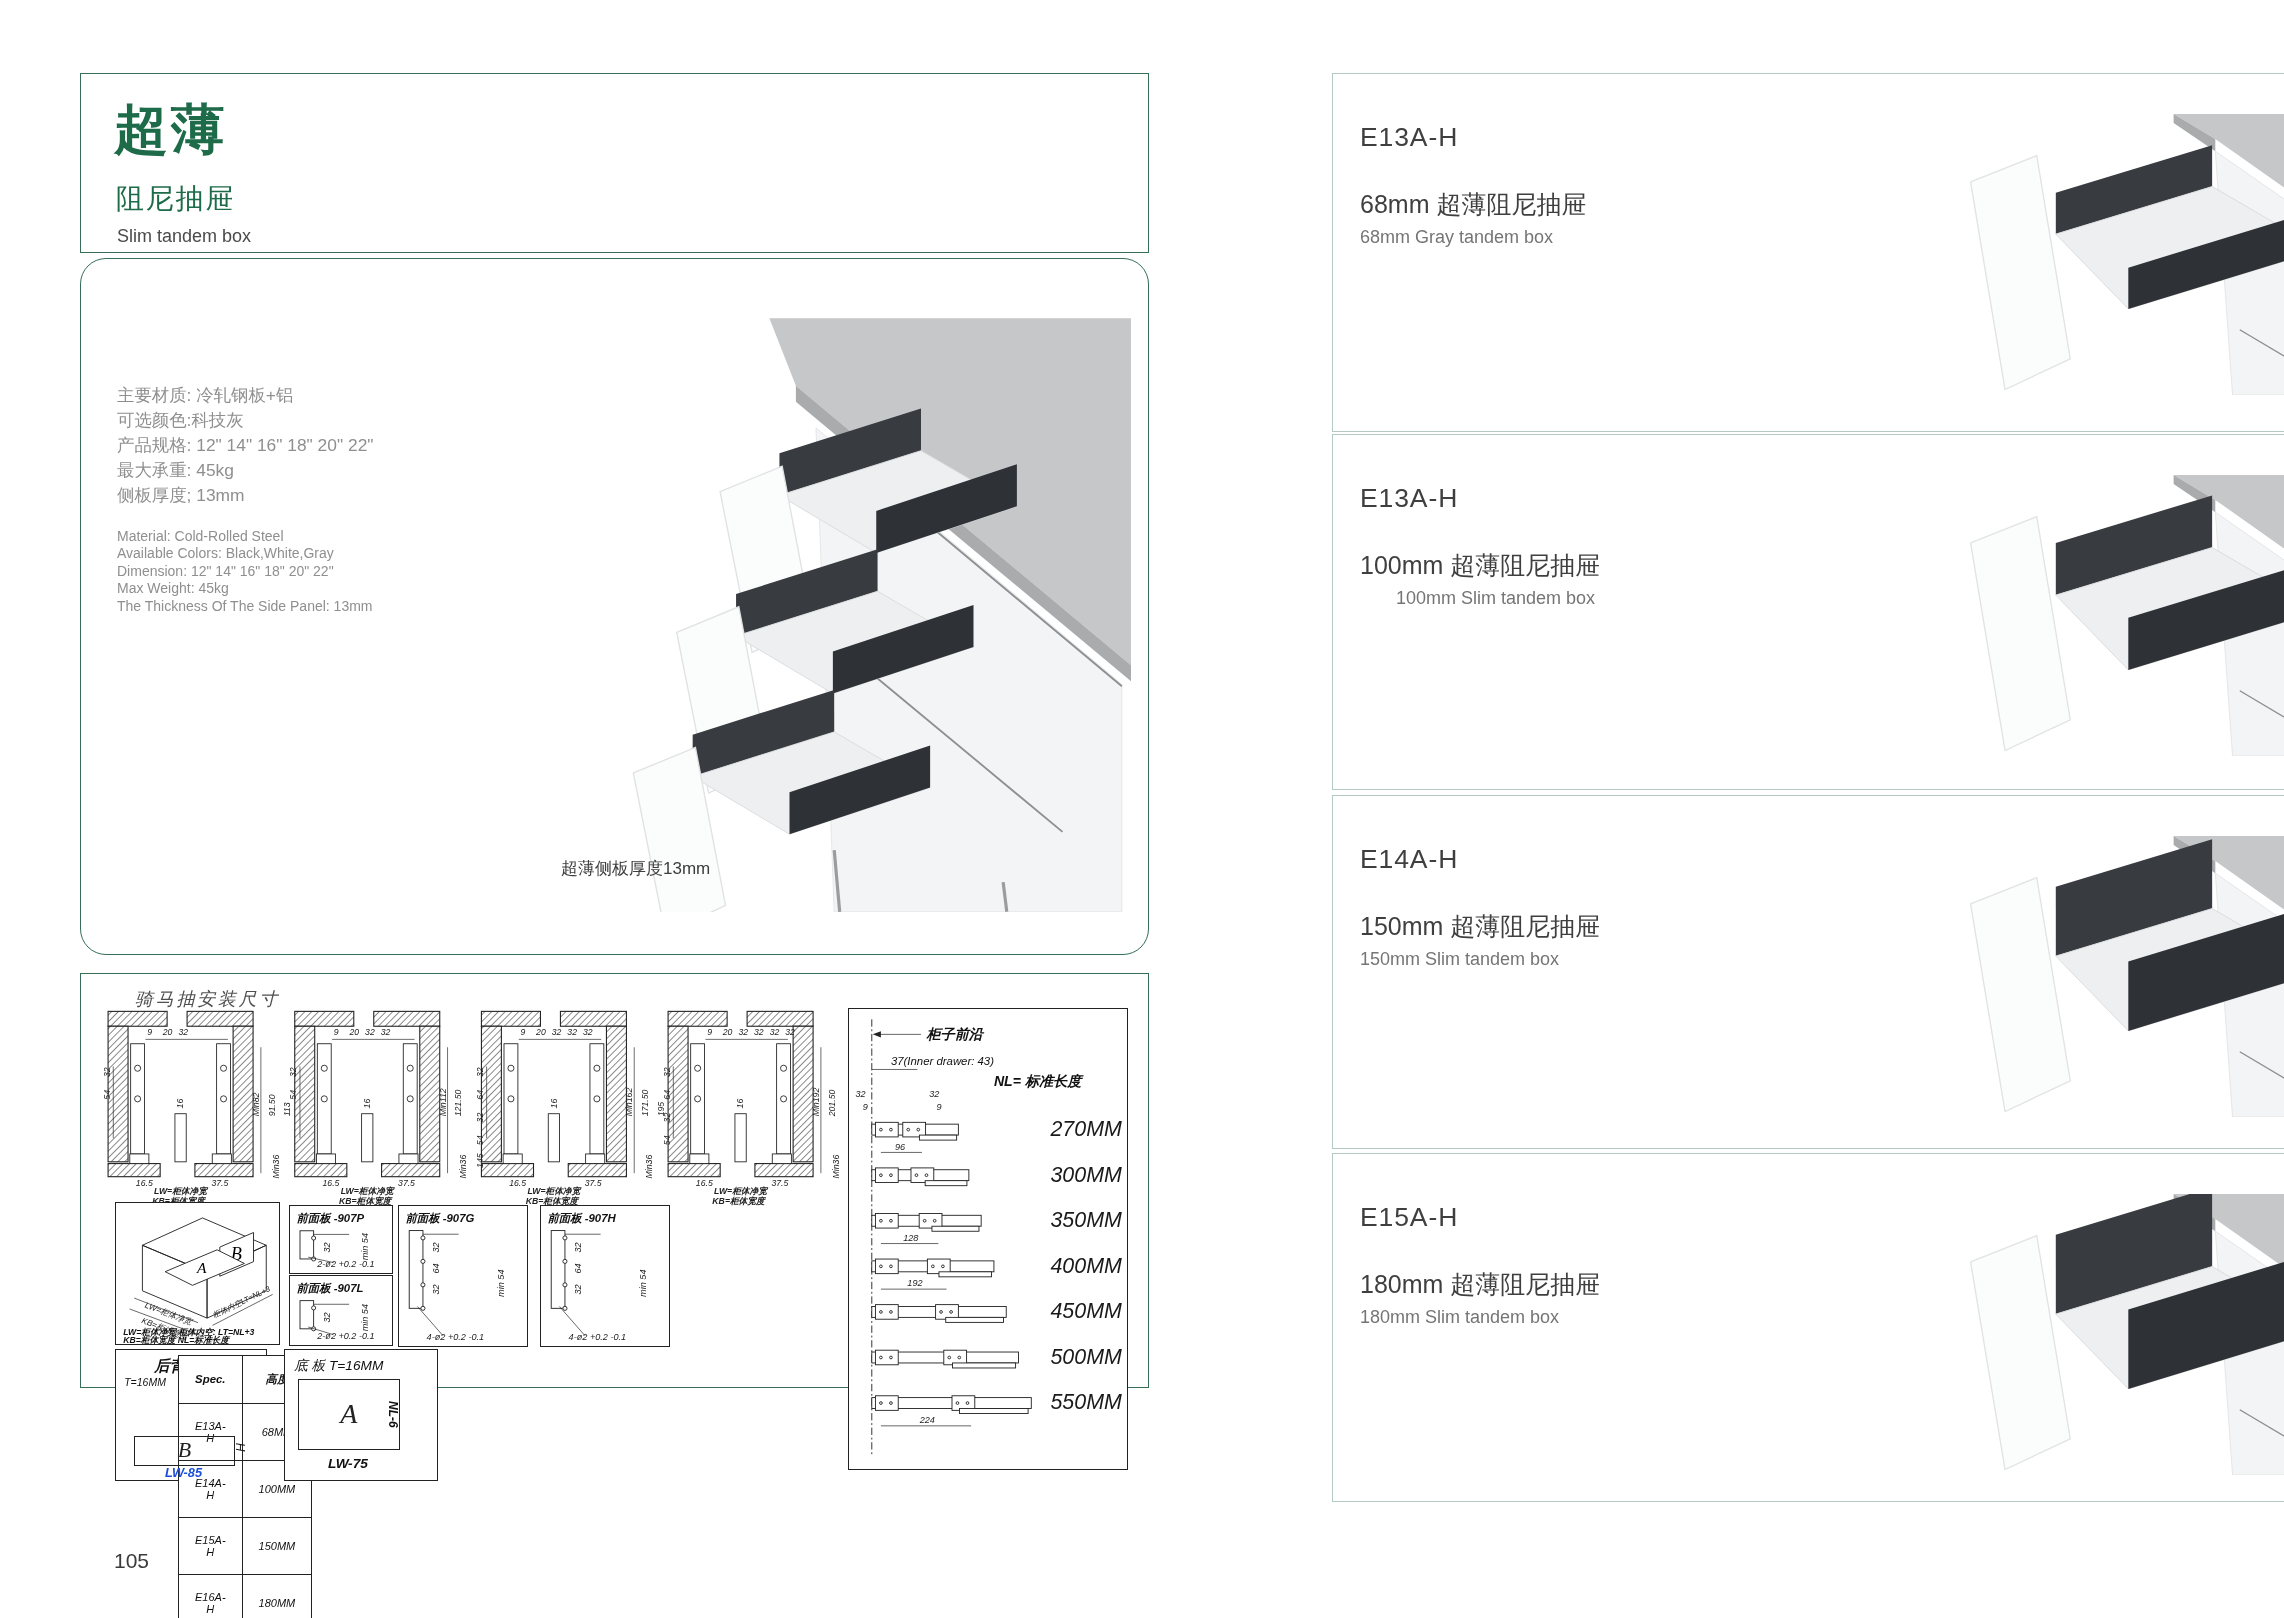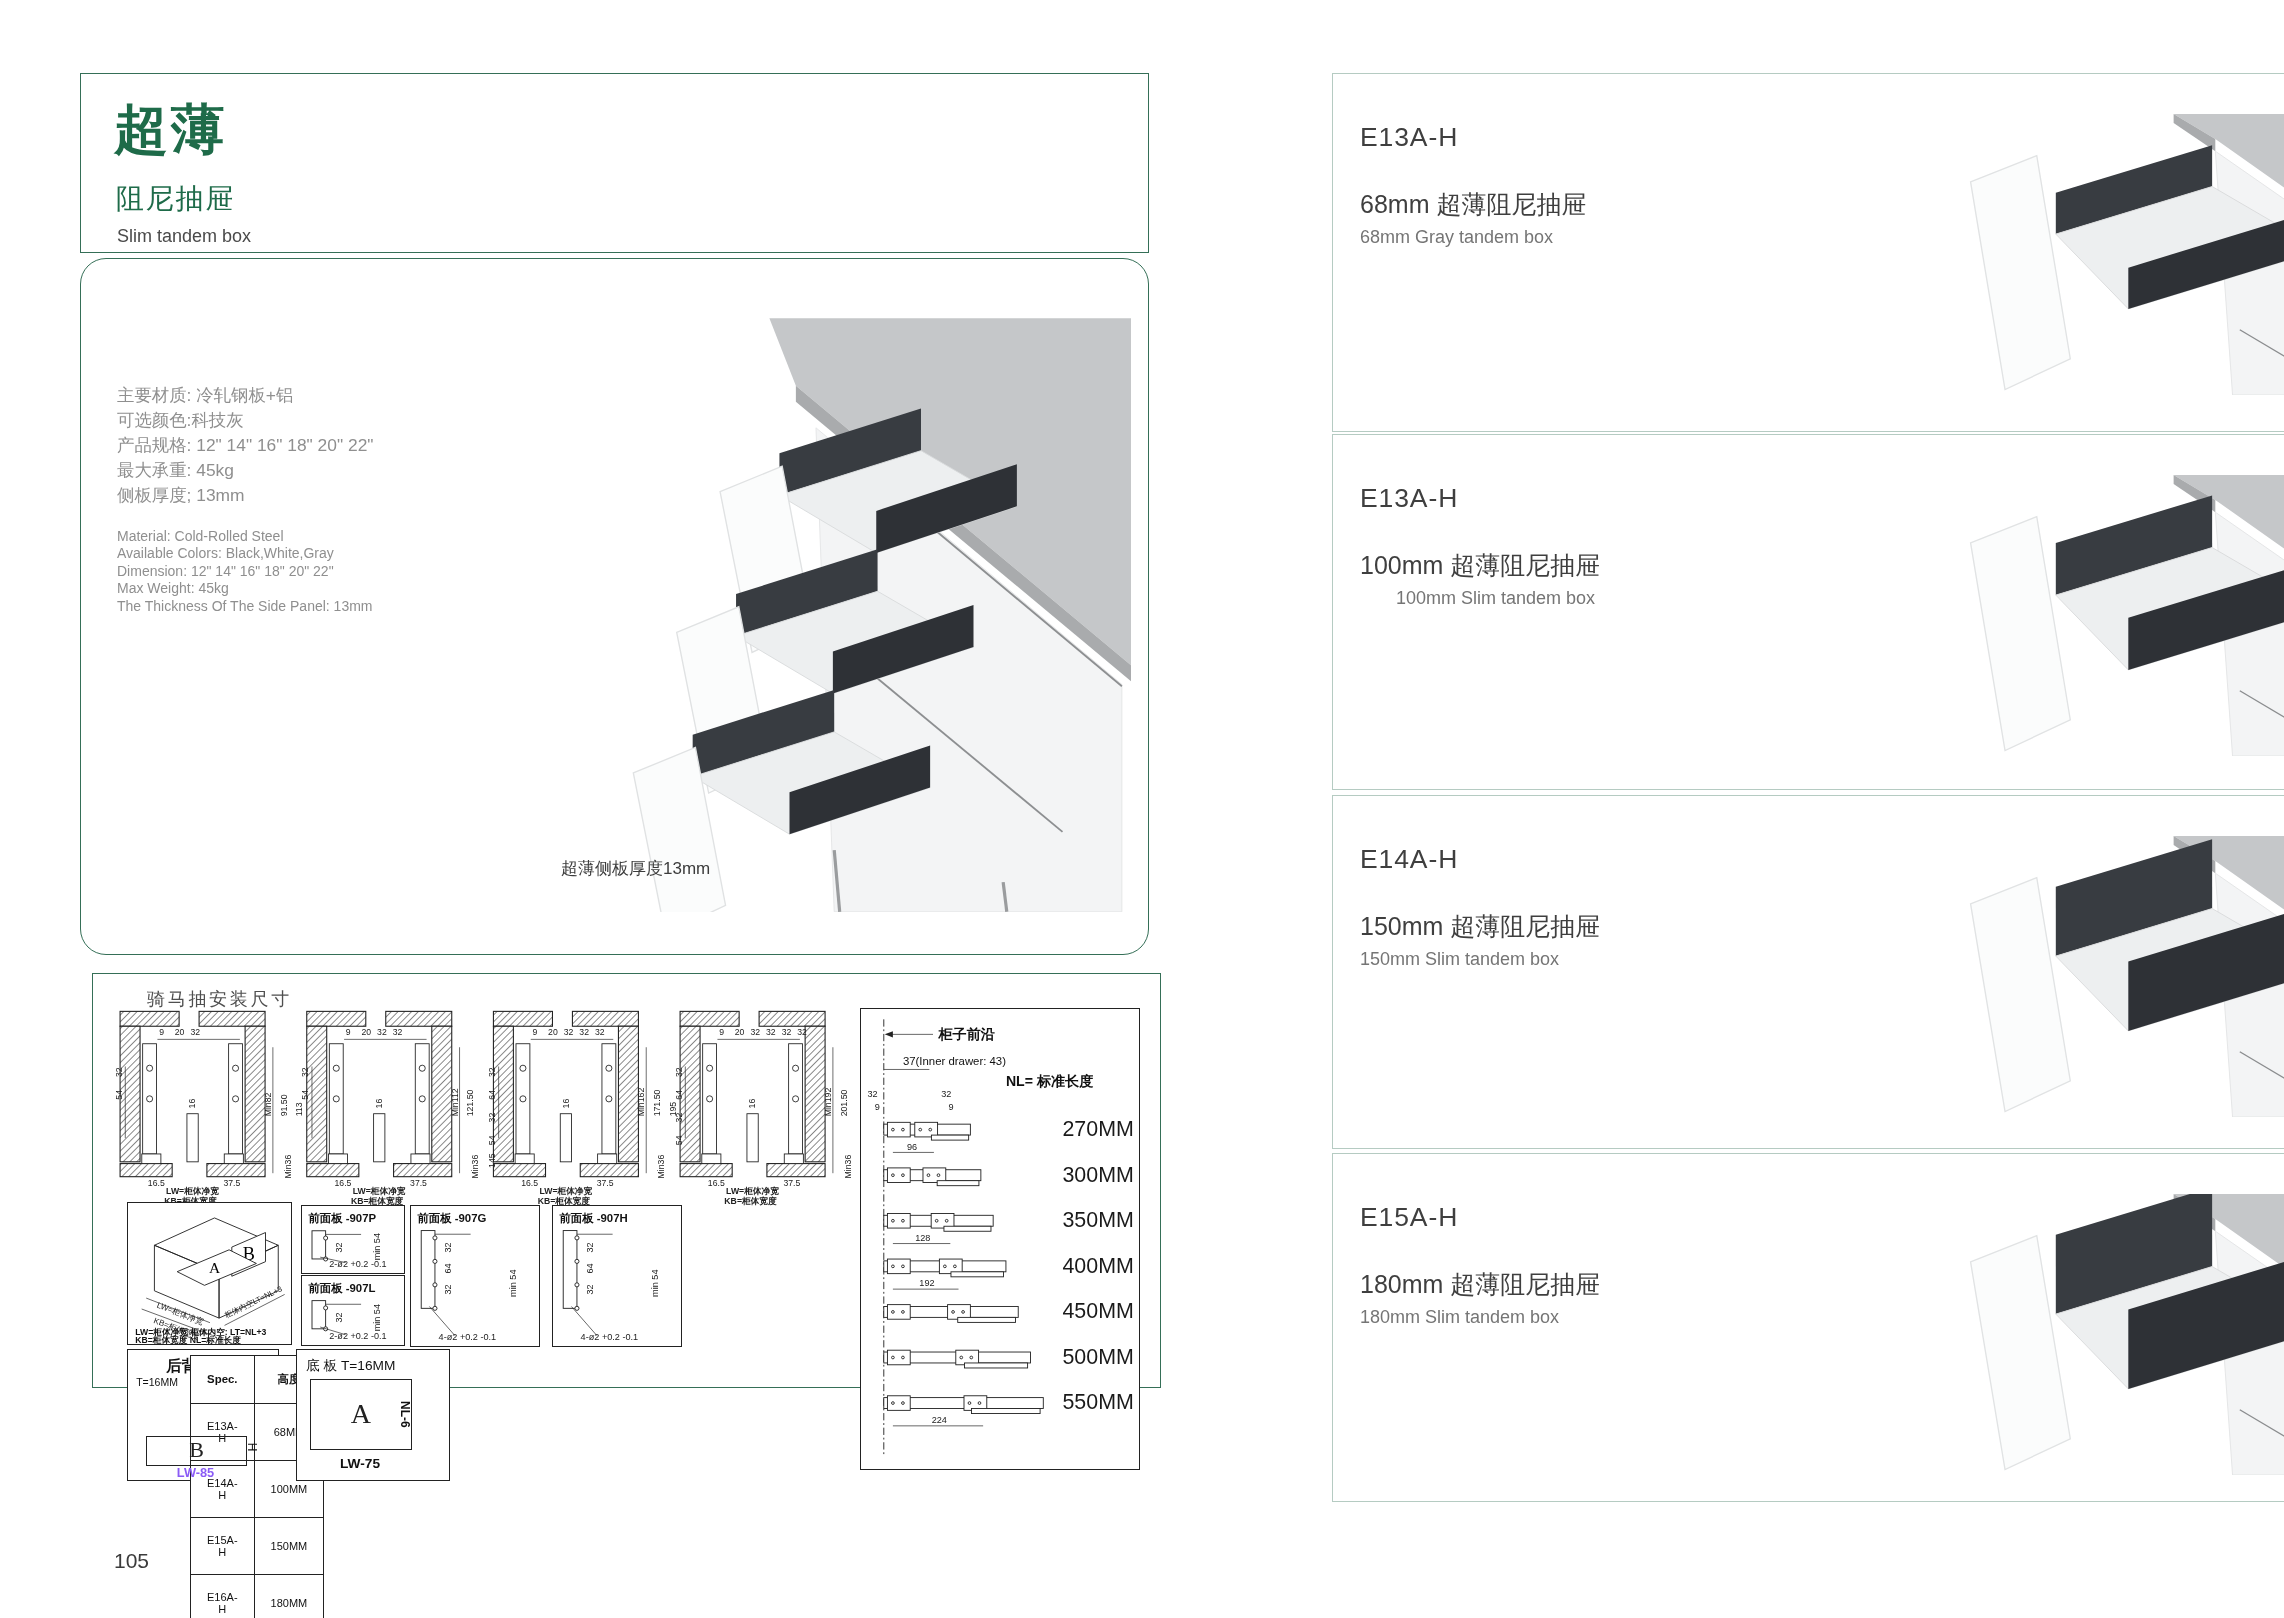--- a/index.html
+++ b/index.html
@@ -93,21 +93,21 @@
     <polygon points="330,1004 640,906 850,1028 542,1130" fill="#edeff0" stroke="#d9dbdc" stroke-width="2"></polygon>
     <polygon points="542,1038 850,936 850,1028 542,1130" fill="#2e3136"></polygon>
     <polygon points="200,996 336,940 402,1286 270,1348" fill="#fbfcfc" stroke="#e0e2e3" stroke-width="3"></polygon>
   <line x1="640" y1="1165" x2="652" y2="1300" stroke="#9a9c9e" stroke-width="7"></line>
   <line x1="1010" y1="1235" x2="1018" y2="1300" stroke="#9a9c9e" stroke-width="7"></line>
 </svg></div>
       <div class="abs photo-caption" style="left:19px;top:539px;">超薄侧板厚度13mm</div>
     </div>
   </div>
 
-  <div class="abs box-green" style="left:92px;top:973px;width:1069px;height:415px;">
+  <div class="abs box-green" style="left:80px;top:973px;width:1069px;height:415px;font-style:italic;">
     <div class="abs install-title" style="left:54px;top:12.8px;">骑马抽安装尺寸</div>
 
     <div class="abs" style="left:21px;top:33px;width:738px;height:199px;">
       <svg id="cs-svg" viewBox="0 0 1700 455" width="738" height="199" preserveAspectRatio="none">
           <g transform="translate(0,0)">
     <rect x="14" y="10" width="136" height="34" class="hatch"></rect>
     <rect x="196" y="10" width="152" height="34" class="hatch"></rect>
     <rect x="14" y="44" width="46" height="310" class="hatch"></rect>
     <rect x="302" y="44" width="46" height="310" class="hatch"></rect>
     <rect x="14" y="358" width="120" height="30" class="hatch"></rect>
@@ -298,21 +298,21 @@
             <tr>
               <td>E16A-H</td>
               <td>180MM</td>
             </tr>
           </tbody>
         </table>
       <div class="abs" style="left:18px;top:86px;width:99px;height:28px;border:0.9px solid #222;">
         <span class="serif-letter" style="display:block;text-align:center;font-size:22px;line-height:26.5px;">B</span>
       </div>
       <div class="abs" style="left:120px;top:90px;font-size:12px;color:#111;transform:rotate(90deg);">H</div>
-      <div class="abs" style="left:0;top:115px;width:135px;text-align:center;font-size:12.8px;font-weight:bold;color:#8b5cf6;">LW-85</div>
+      <div class="abs" style="left:0;top:115px;width:135px;text-align:center;font-size:12.8px;font-weight:bold;color:#1d4ed8;">LW-85</div>
     </div>
 
     <div class="abs blk-border" style="left:203px;top:375px;width:154px;height:132px;">
       <div class="abs bp-title" style="left:9px;top:7.3px;font-weight:normal;font-size:13.7px;">底 板 T=16MM</div>
       <div class="abs" style="left:12.8px;top:29px;width:100px;height:69px;border:0.9px solid #222;">
         <span class="serif-letter" style="display:block;text-align:center;font-size:28px;line-height:67px;">A</span>
       </div>
       <div class="abs" style="left:115px;top:51px;font-size:12px;font-weight:bold;color:#111;transform:rotate(90deg);transform-origin:left top;">NL-6</div>
       <div class="abs" style="left:0;top:106px;width:126px;text-align:center;font-size:13.7px;font-weight:bold;color:#111;">LW-75</div>
     </div>

